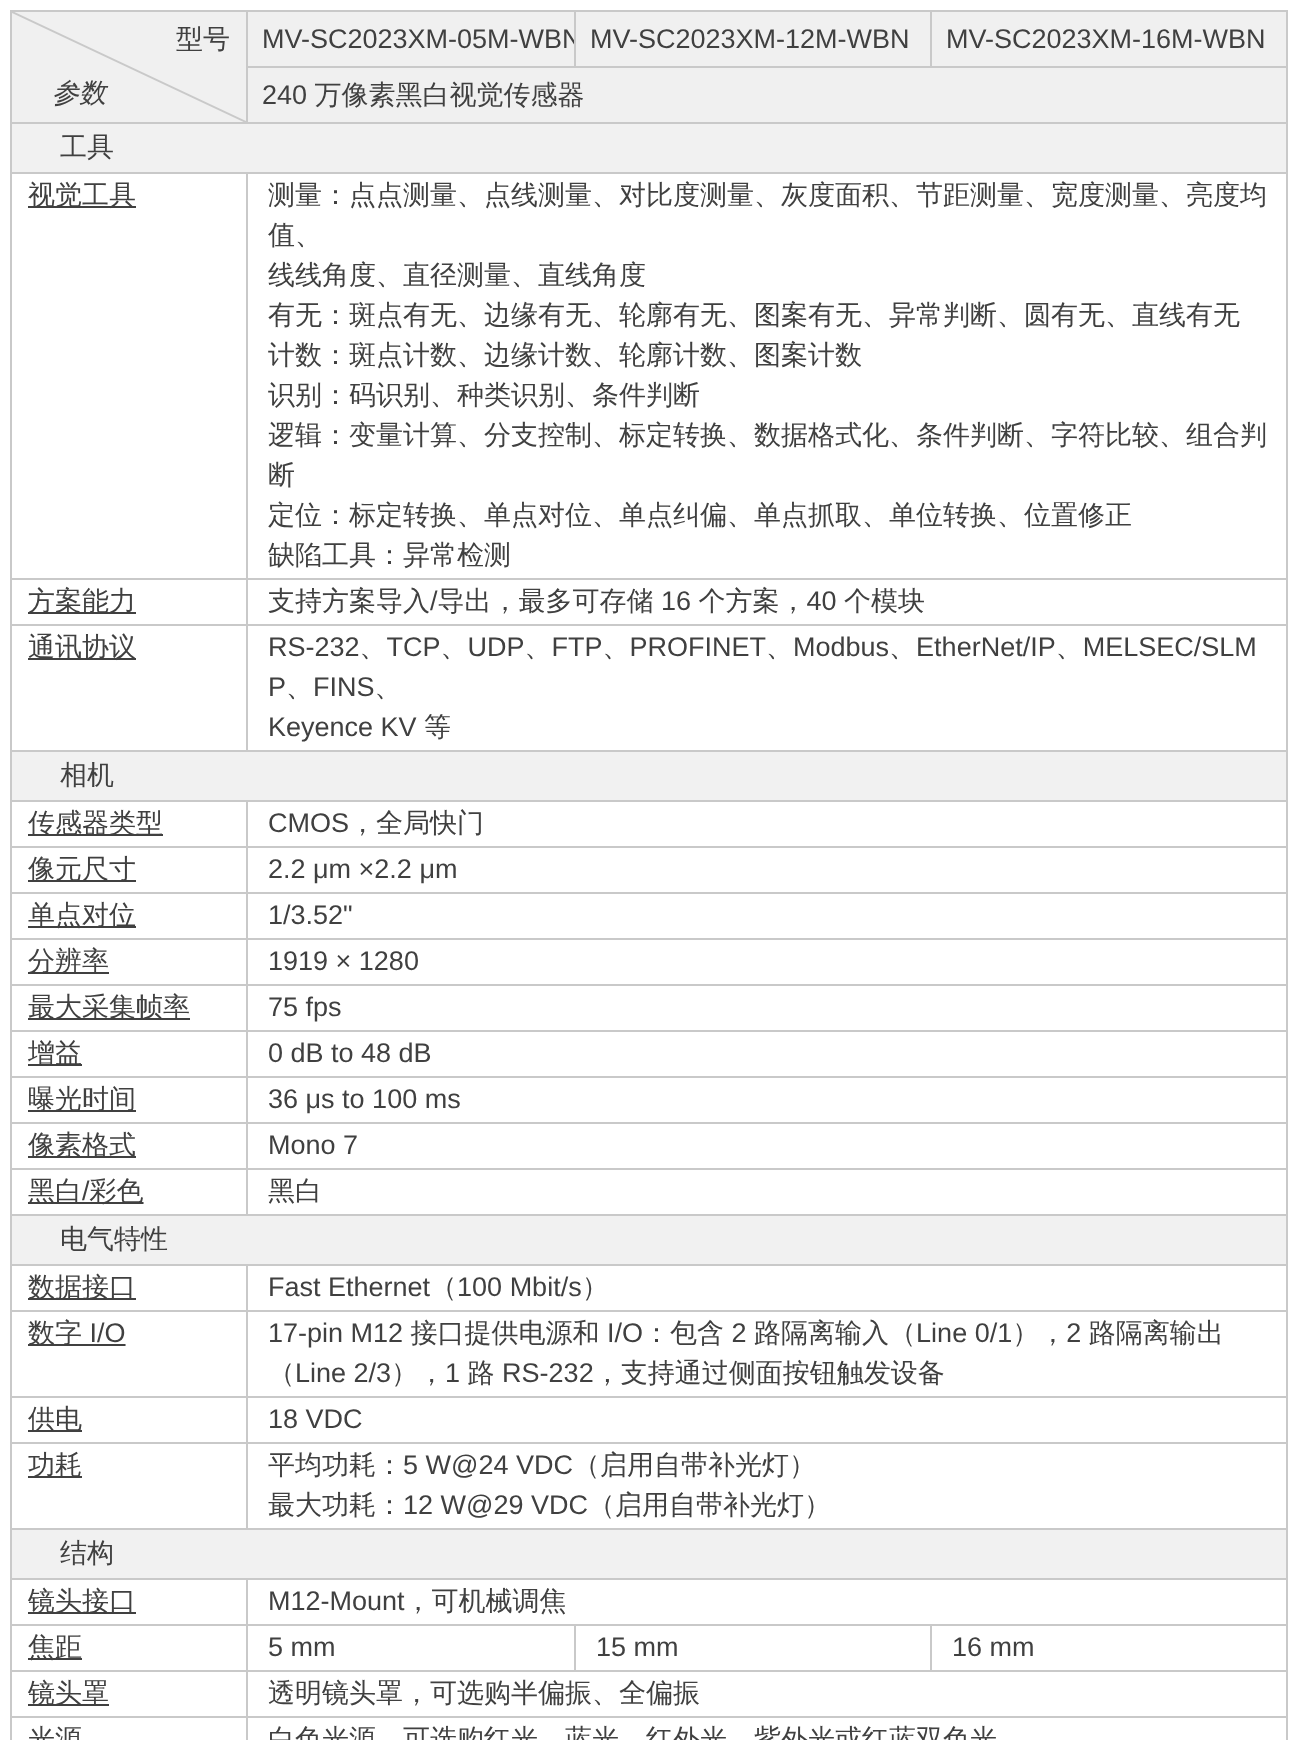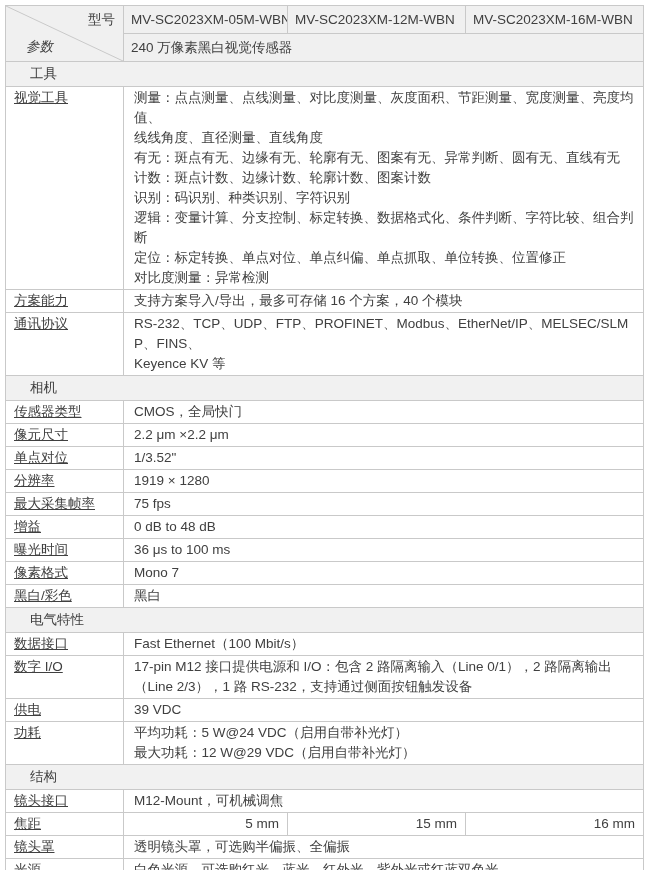--- a/index.html
+++ b/index.html
@@ -48,21 +48,21 @@
   .corner-model{position:absolute;top:4px;right:8px;}
   .corner-param{position:absolute;bottom:4px;left:20px;font-style:italic;}
   td.section{
     background:var(--section-bg);
     font-weight:normal;
     padding:2px 24px;
     line-height:20px;
   }
   td.label{padding-left:8px;text-decoration:underline;}
   td.value{padding-left:10px;}
-  td.fcell{padding-left:10px;text-align:right;}
+  td.fcell{padding-left:10px;}
   .vline{display:block;}
 </style>
 </head>
 <body>
 
 <div class="wrap">
   <table class="spec">
     <colgroup>
       <col class="c0">
         <col class="c1">
@@ -88,24 +88,24 @@
     <tr>
           <td class="section" colspan="4">工具</td>
         </tr>
         <tr>
           <td class="label">视觉工具</td>
           <td class="value" colspan="3">
             <div class="vline">测量：点点测量、点线测量、对比度测量、灰度面积、节距测量、宽度测量、亮度均值、</div>
             <div class="vline">线线角度、直径测量、直线角度</div>
             <div class="vline">有无：斑点有无、边缘有无、轮廓有无、图案有无、异常判断、圆有无、直线有无</div>
             <div class="vline">计数：斑点计数、边缘计数、轮廓计数、图案计数</div>
-            <div class="vline">识别：码识别、种类识别、字符识别</div>
+            <div class="vline">识别：码识别、种类识别、条件判断</div>
             <div class="vline">逻辑：变量计算、分支控制、标定转换、数据格式化、条件判断、字符比较、组合判断</div>
             <div class="vline">定位：标定转换、单点对位、单点纠偏、单点抓取、单位转换、位置修正</div>
-            <div class="vline">对比度测量：异常检测</div>
+            <div class="vline">缺陷工具：异常检测</div>
           </td>
         </tr>
         <tr>
           <td class="label">方案能力</td>
           <td class="value" colspan="3">
             <div class="vline">支持方案导入/导出，最多可存储 16 个方案，40 个模块</div>
           </td>
         </tr>
         <tr>
           <td class="label">通讯协议</td>
@@ -183,21 +183,21 @@
         <tr>
           <td class="label">数字 I/O</td>
           <td class="value" colspan="3">
             <div class="vline">17-pin M12 接口提供电源和 I/O：包含 2 路隔离输入（Line 0/1），2 路隔离输出</div>
             <div class="vline">（Line 2/3），1 路 RS-232，支持通过侧面按钮触发设备</div>
           </td>
         </tr>
         <tr>
           <td class="label">供电</td>
           <td class="value" colspan="3">
-            <div class="vline">39 VDC</div>
+            <div class="vline">18 VDC</div>
           </td>
         </tr>
         <tr>
           <td class="label">功耗</td>
           <td class="value" colspan="3">
             <div class="vline">平均功耗：5 W@24 VDC（启用自带补光灯）</div>
             <div class="vline">最大功耗：12 W@29 VDC（启用自带补光灯）</div>
           </td>
         </tr>
         <tr>

